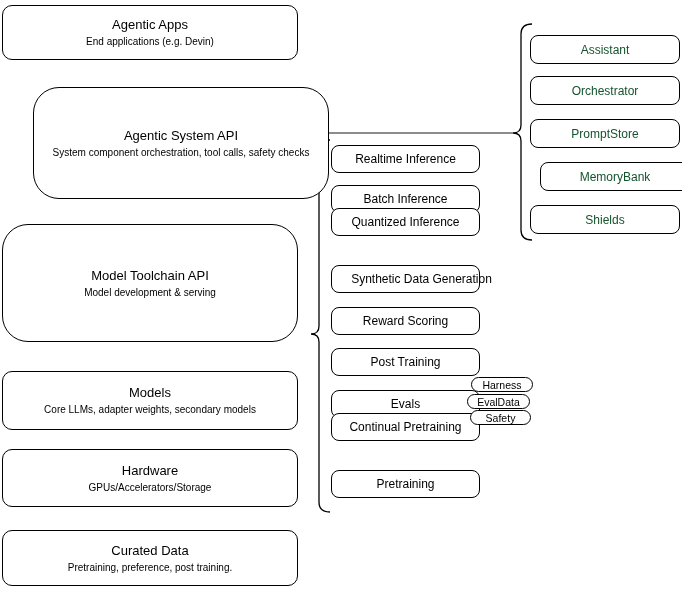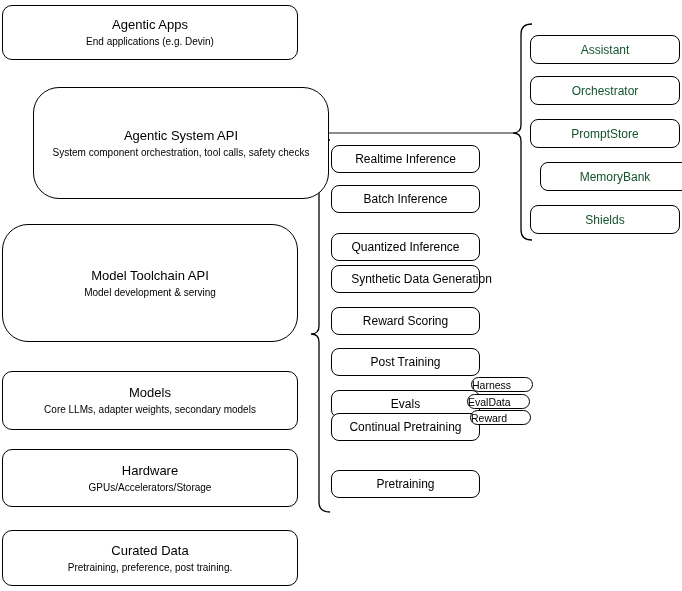--- a/index.html
+++ b/index.html
@@ -79,21 +79,21 @@
     white-space: nowrap;
   }
   .tag {
     position: absolute;
     background: #ffffff;
     border: 1px solid #000000;
     border-radius: 999px;
     box-sizing: border-box;
     display: flex;
     align-items: center;
-    justify-content: flex-start;
+    justify-content: center;
     font-size: 10.5px;
     color: #000000;
     white-space: nowrap;
     z-index: 5;
   }
 </style>
 </head>
 <body>
 
 <div class="canvas">
@@ -136,21 +136,21 @@
     <div class="title">Curated Data</div>
     <div class="subtitle">Pretraining, preference, post training.</div>
   </div>
 
   <div class="node" style="top:145px;">
     <span>Realtime Inference</span>
   </div>
   <div class="node" style="top:185px;">
     <span>Batch Inference</span>
   </div>
-  <div class="node" style="top:233px;align-items:center;">
+  <div class="node" style="top:208px;align-items:center;">
     <span>Quantized Inference</span>
   </div>
   <div class="node" style="top:265px;padding-left:32px;">
     <span>Synthetic Data Generation</span>
   </div>
   <div class="node" style="top:307px;text-align:right;">
     <span>Reward Scoring</span>
   </div>
   <div class="node" style="top:348px;">
     <span>Post Training</span>
@@ -165,21 +165,21 @@
     <span>Pretraining</span>
   </div>
 
   <div class="tag" style="left:471px; top:377px; width:62px; height:15px;">
     <span>Harness</span>
   </div>
   <div class="tag" style="left:467px; top:394px; width:63px; height:15px;">
     <span>EvalData</span>
   </div>
   <div class="tag" style="left:470px; top:410px; width:61px; height:15px;">
-    <span>Reward</span>
+    <span>Safety</span>
   </div>
 
   <div class="rnode" style="top:35px;">
     <span>Assistant</span>
   </div>
   <div class="rnode" style="top:76px;">
     <span>Orchestrator</span>
   </div>
   <div class="rnode" style="top:119px;">
     <span>PromptStore</span>

